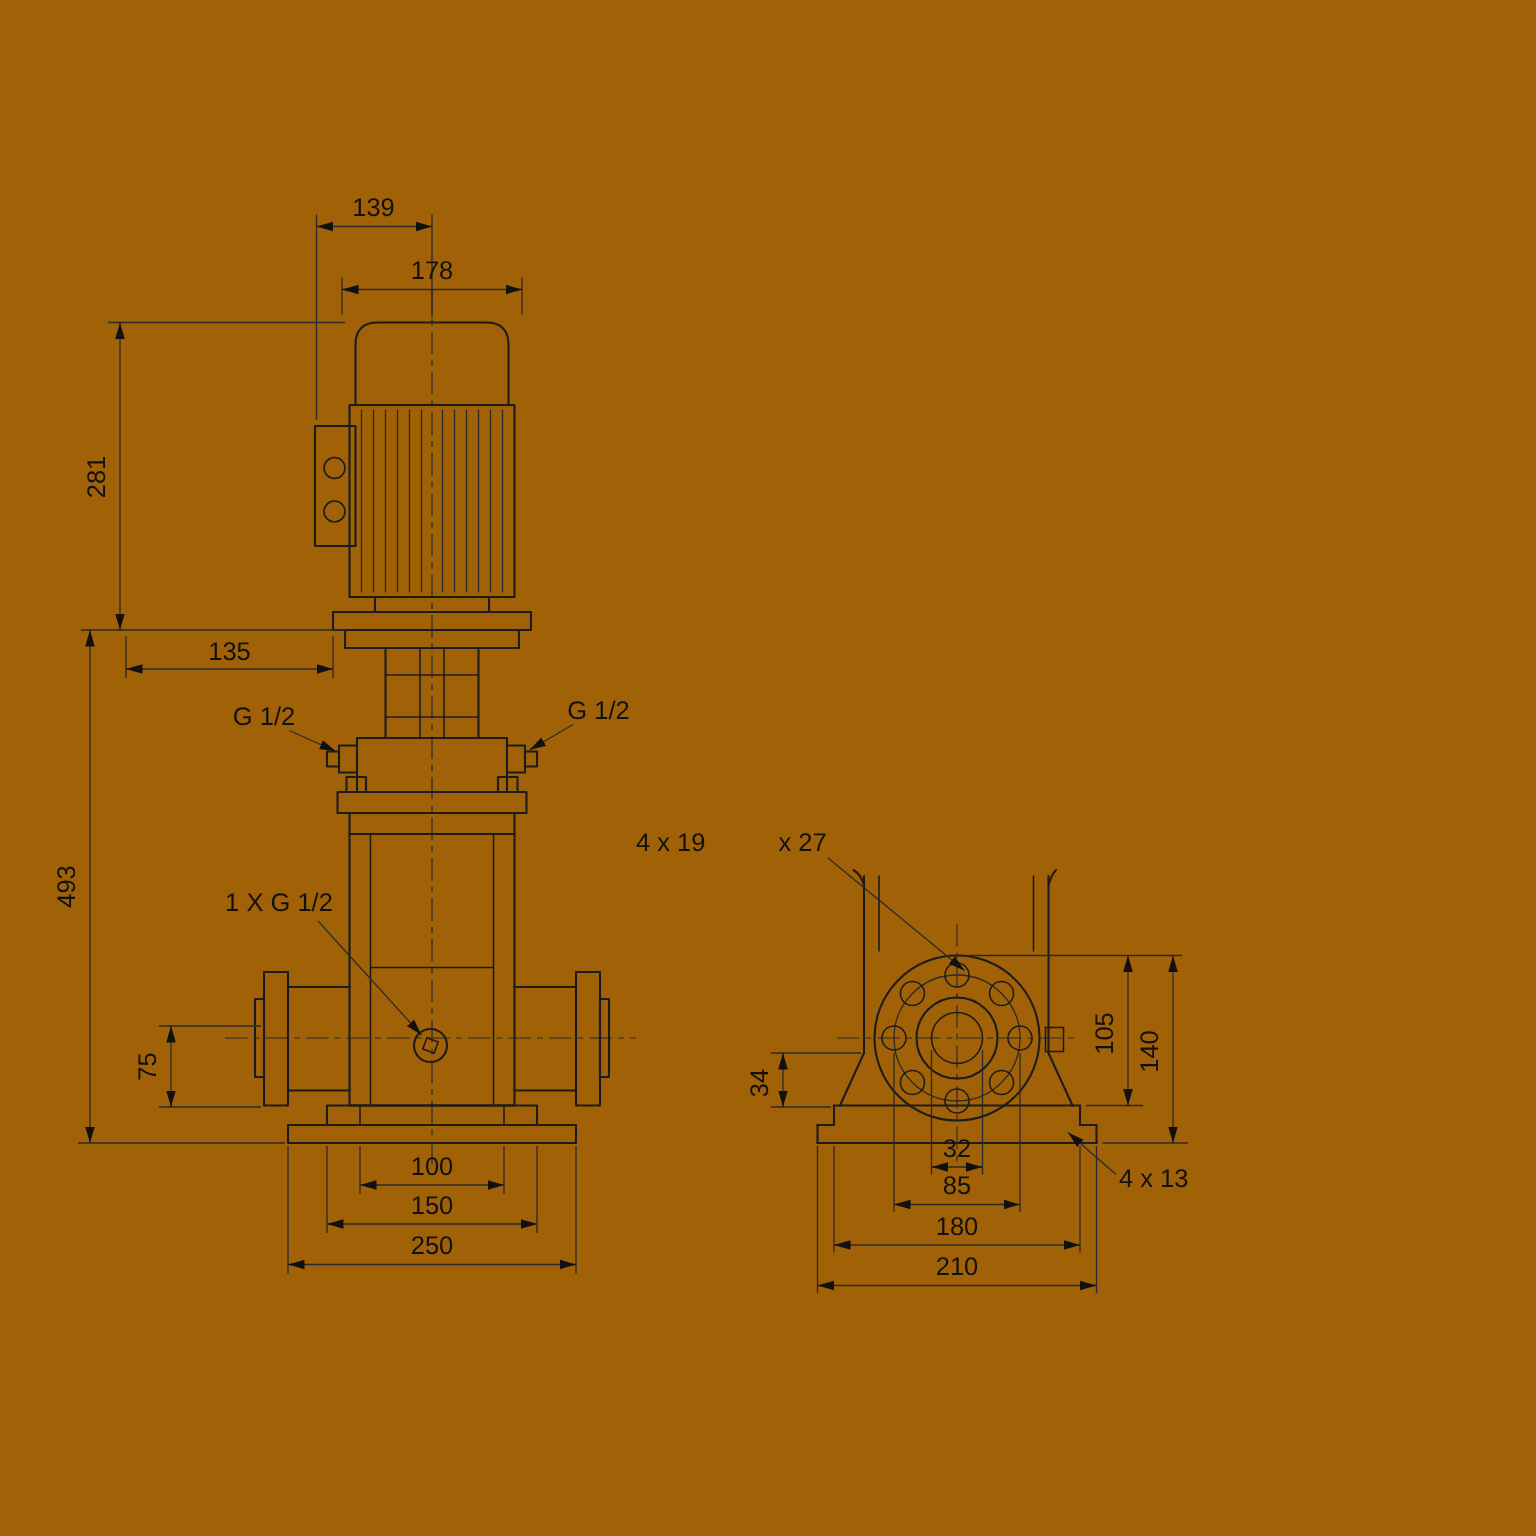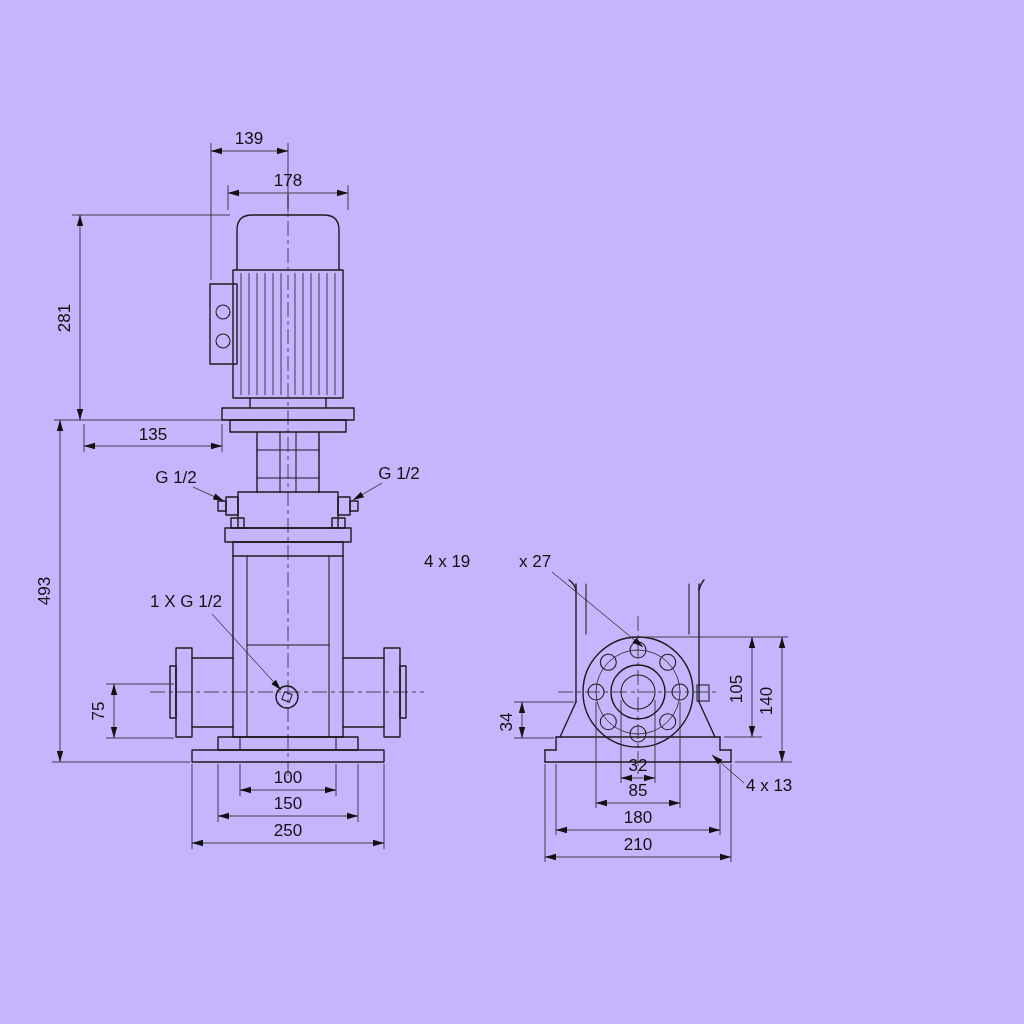--- a/index.html
+++ b/index.html
@@ -1,16 +1,16 @@
 <!DOCTYPE html>
 <html><head>
 <meta charset="utf-8">
 <style>
   html,body{margin:0;padding:0;background:#ffffff;}
-  .canvas{width:1024px;height:1024px;background:#c4b5fd;position:relative;overflow:hidden;}
+  .canvas{width:1024px;height:1024px;background:#a16207;position:relative;overflow:hidden;}
   svg{display:block;}
   .o{stroke:#1c1c1c;stroke-width:1.4;fill:none;stroke-linejoin:round;stroke-linecap:round;}
   .m{stroke:#1c1c1c;stroke-width:1.05;fill:none;stroke-linecap:round;}
   .t{stroke:#2a2a2a;stroke-width:0.85;fill:none;}
   .cl{stroke:#2a2a2a;stroke-width:0.8;fill:none;stroke-dasharray:15 4 4 4;}
   .dtext{font-family:"Liberation Sans", sans-serif;font-size:17px;fill:#111;}
 </style>
 </head>
 <body>
 

